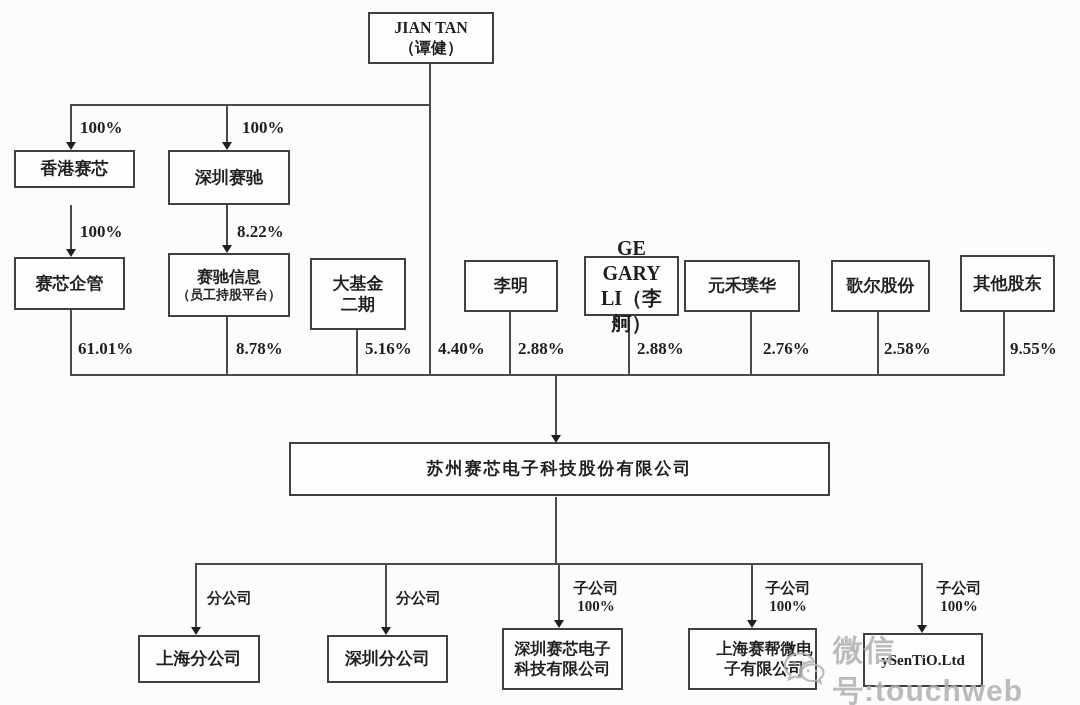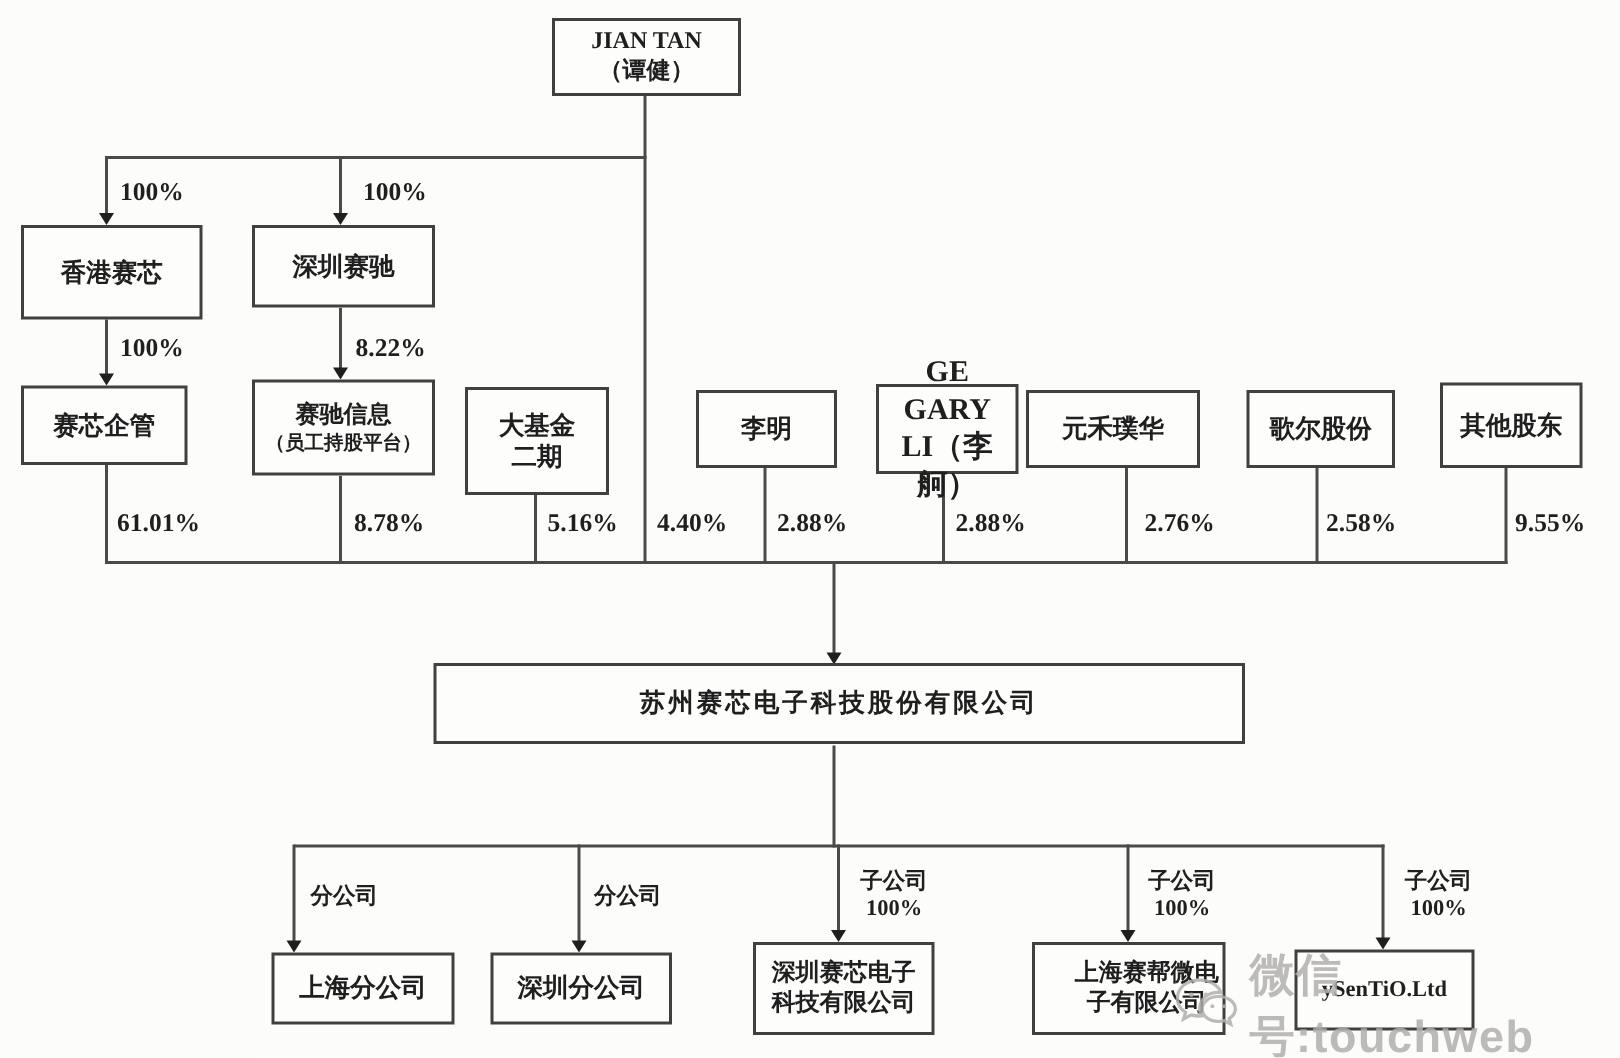--- a/index.html
+++ b/index.html
@@ -73,37 +73,37 @@
   <div class="arrow" style="left:222px;top:245px;"></div>
   <div class="arrow" style="left:551px;top:435px;"></div>
   <div class="arrow" style="left:191px;top:627px;"></div>
   <div class="arrow" style="left:381px;top:627px;"></div>
   <div class="arrow" style="left:554px;top:620px;"></div>
   <div class="arrow" style="left:747px;top:620px;"></div>
   <div class="arrow" style="left:917px;top:625px;"></div>
 
   <div class="box" style="left:368px;top:12px;width:126px;height:52px;font-size:16px;">JIAN TAN
 （谭健）</div>
-  <div class="box" style="left:14px;top:150px;width:121px;height:63px;">香港赛芯</div>
+  <div class="box" style="left:14px;top:150px;width:121px;height:38px;">香港赛芯</div>
   <div class="box" style="left:168px;top:150px;width:122px;height:55px;">深圳赛驰</div>
   <div class="box" style="left:14px;top:257px;width:111px;height:53px;">赛芯企管</div>
   <div class="box" style="left:168px;top:253px;width:122px;height:64px;flex-direction:column;">
     <span class="big1">赛驰信息</span>
     <span class="small2">（员工持股平台）</span>
   </div>
   <div class="box" style="left:310px;top:258px;width:96px;height:72px;">大基金
 二期</div>
   <div class="box" style="left:464px;top:260px;width:94px;height:52px;">李明</div>
   <div class="box" style="left:584px;top:256px;width:95px;height:60px;font-size:20px;">GE GARY
 LI（李舸）</div>
   <div class="box" style="left:684px;top:260px;width:116px;height:52px;">元禾璞华</div>
   <div class="box" style="left:831px;top:260px;width:99px;height:52px;">歌尔股份</div>
   <div class="box" style="left:960px;top:255px;width:95px;height:57px;">其他股东</div>
   <div class="box" style="left:289px;top:442px;width:541px;height:54px;letter-spacing:2px;">苏州赛芯电子科技股份有限公司</div>
-  <div class="box" style="left:138px;top:635px;width:122px;height:48px;margin-left:43px;">上海分公司</div>
+  <div class="box" style="left:138px;top:635px;width:122px;height:48px;">上海分公司</div>
   <div class="box" style="left:327px;top:635px;width:121px;height:48px;">深圳分公司</div>
   <div class="box sub2" style="left:502px;top:628px;width:121px;height:62px;">深圳赛芯电子
 科技有限公司</div>
   <div class="box sub2" style="left:688px;top:628px;width:129px;height:62px;padding-left:24px;">上海赛帮微电
 子有限公司</div>
   <div class="box latin" style="left:863px;top:633px;width:120px;height:54px;">ySenTiO.Ltd</div>
 
   <div class="lbl" style="left:80px;top:118px;">100%</div>
   <div class="lbl" style="left:242px;top:118px;">100%</div>
   <div class="lbl" style="left:80px;top:222px;">100%</div>

